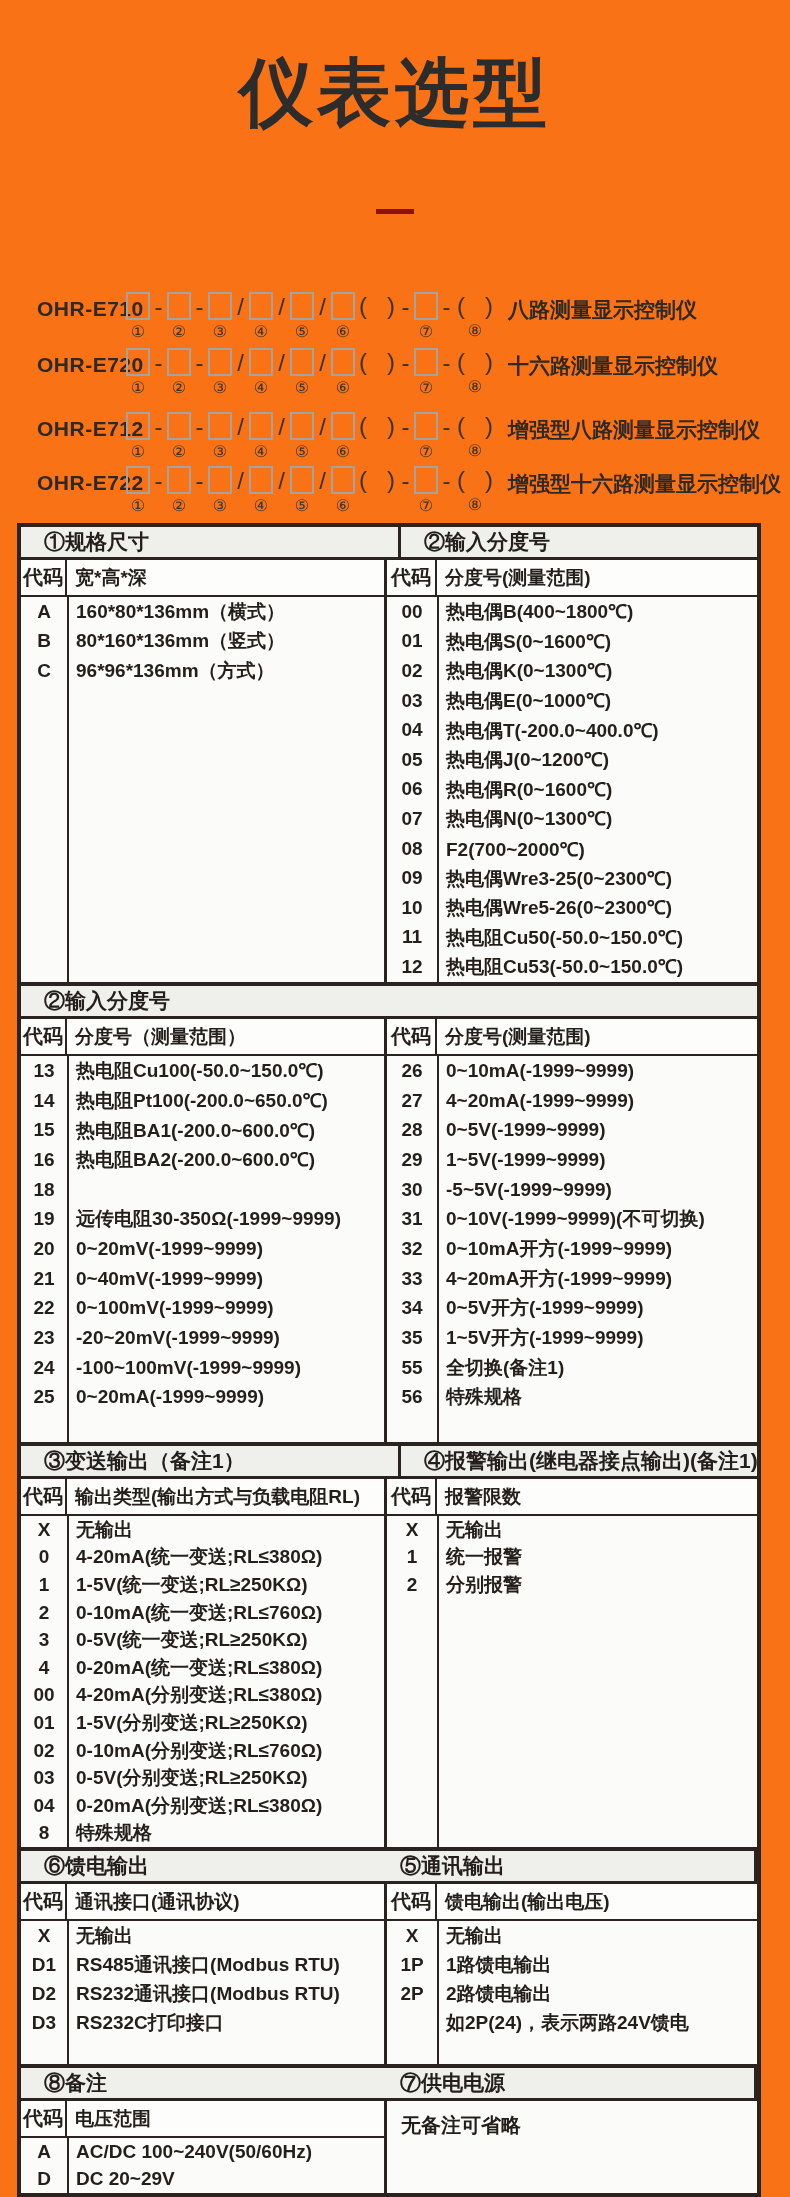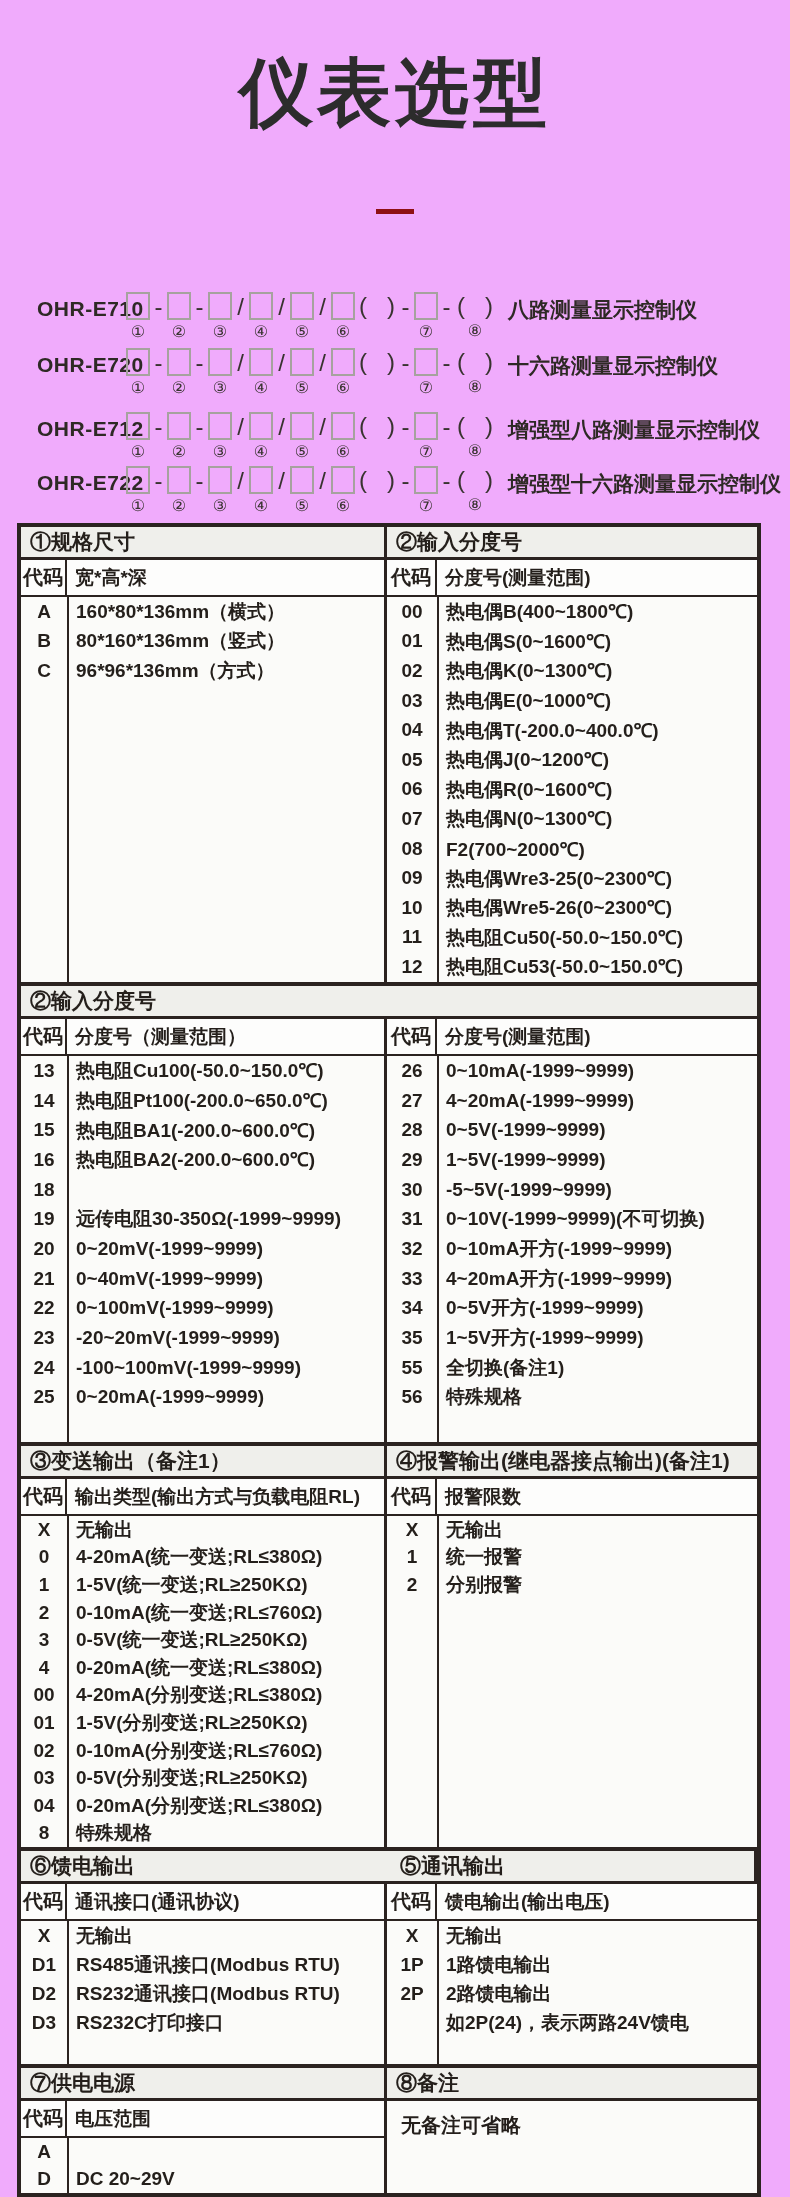--- a/index.html
+++ b/index.html
@@ -1,16 +1,16 @@
 <!DOCTYPE html>
 <html><head>
 <meta charset="utf-8">
 <style>
   html,body{margin:0;padding:0;background:#f6f6f5;}
-  .page{position:relative;width:790px;height:2197px;background:#f0abfc;overflow:hidden;
+  .page{position:relative;width:790px;height:2197px;background:#f97316;overflow:hidden;
         color:#241f1b;font-family:"Liberation Sans",sans-serif;}
   
   .title{position:absolute;top:44px;left:0;width:100%;margin:0;text-align:center;
          font-size:74px;font-weight:900;letter-spacing:4px;color:#2c2c2c;}
   .dash{position:absolute;top:209px;left:376px;width:38px;height:5px;background:#8e1013;}
   
   .models{position:absolute;top:288px;left:37px;width:745px;height:235px;}
   .model-line{position:absolute;left:0;display:flex;align-items:flex-start;}
   .model-name{width:88px;padding-top:5px;font-size:21px;font-weight:700;letter-spacing:.5px;color:#2e2925;white-space:nowrap;}
   .pattern{display:flex;align-items:flex-start;}
@@ -22,21 +22,21 @@
   .p-pair span{font-size:24px;line-height:27px;color:#38332f;}
   .model-desc{margin-left:12px;padding-top:4px;font-size:21px;font-weight:700;color:#2e2925;white-space:nowrap;}
   
   .big-table{position:absolute;left:17px;top:523px;width:744px;height:1674px;box-sizing:border-box;
              border:4px solid #2b2320;background:#fbfbf9;display:flex;flex-direction:column;}
   .band{display:flex;flex-direction:column;box-sizing:border-box;min-height:0;}
   .band + .band{border-top:4px solid #2b2320;}
   .sec-row{height:33px;flex:0 0 33px;border-bottom:3px solid #2b2320;box-sizing:border-box;
            background:#efefeb;display:flex;}
   .sec-cell{display:flex;align-items:center;padding-left:9px;font-size:21px;font-weight:800;
-            white-space:nowrap;overflow:hidden;color:#241f1b;}
+            white-space:nowrap;overflow:hidden;color:#241f1b;margin-left:14px;}
   .sec-left{width:366px;box-sizing:border-box;border-right:3px solid #2b2320;}
   .sec-right,.sec-full{flex:1;}
   .band-body{flex:1;display:flex;min-height:0;}
   .half{box-sizing:border-box;display:flex;flex-direction:column;min-height:0;}
   .half-l{width:366px;border-right:3px solid #2b2320;}
   .half-r{flex:1;}
   .col-hdr{height:37px;flex:0 0 37px;border-bottom:2px solid #2b2320;box-sizing:border-box;
            display:flex;background:#fdfdfc;justify-content:space-between;}
   .hdr-code{box-sizing:border-box;border-right:2px solid #2b2320;display:flex;align-items:center;
             justify-content:center;font-size:20px;font-weight:800;}
@@ -717,33 +717,34 @@
               <div class="drow" style="--rh: 29px;">
                 <div class="dcode"></div>
                 <div class="ddesc">如2P(24)，表示两路24V馈电</div>
               </div>
             </div>
           </div>
         </div>
       </div>
       <div class="band" style="height: 129px; flex: 0 0 129px;">
         <div class="sec-row">
+          <div class="sec-cell sec-right">⑧备注</div>
           <div class="sec-cell sec-left">⑦供电电源</div>
-          <div class="sec-cell sec-right">⑧备注</div>
         </div>
         <div class="band-body">
           <div class="half half-l">
             <div class="col-hdr">
               <div class="hdr-code">代码</div>
               <div class="hdr-desc">电压范围</div>
             </div>
             <div class="data">
               <div class="vline"></div>
               <div class="drow" style="--rh: 27.5px;">
                 <div class="dcode">A</div>
+                <div class="ddesc">AC/DC 100~240V(50/60Hz)</div>
               </div>
               <div class="drow" style="--rh: 27.5px;">
                 <div class="dcode">D</div>
                 <div class="ddesc">DC 20~29V</div>
               </div>
             </div>
           </div>
           <div class="half half-r">
             <div class="note-cell">无备注可省略</div>
           </div>

